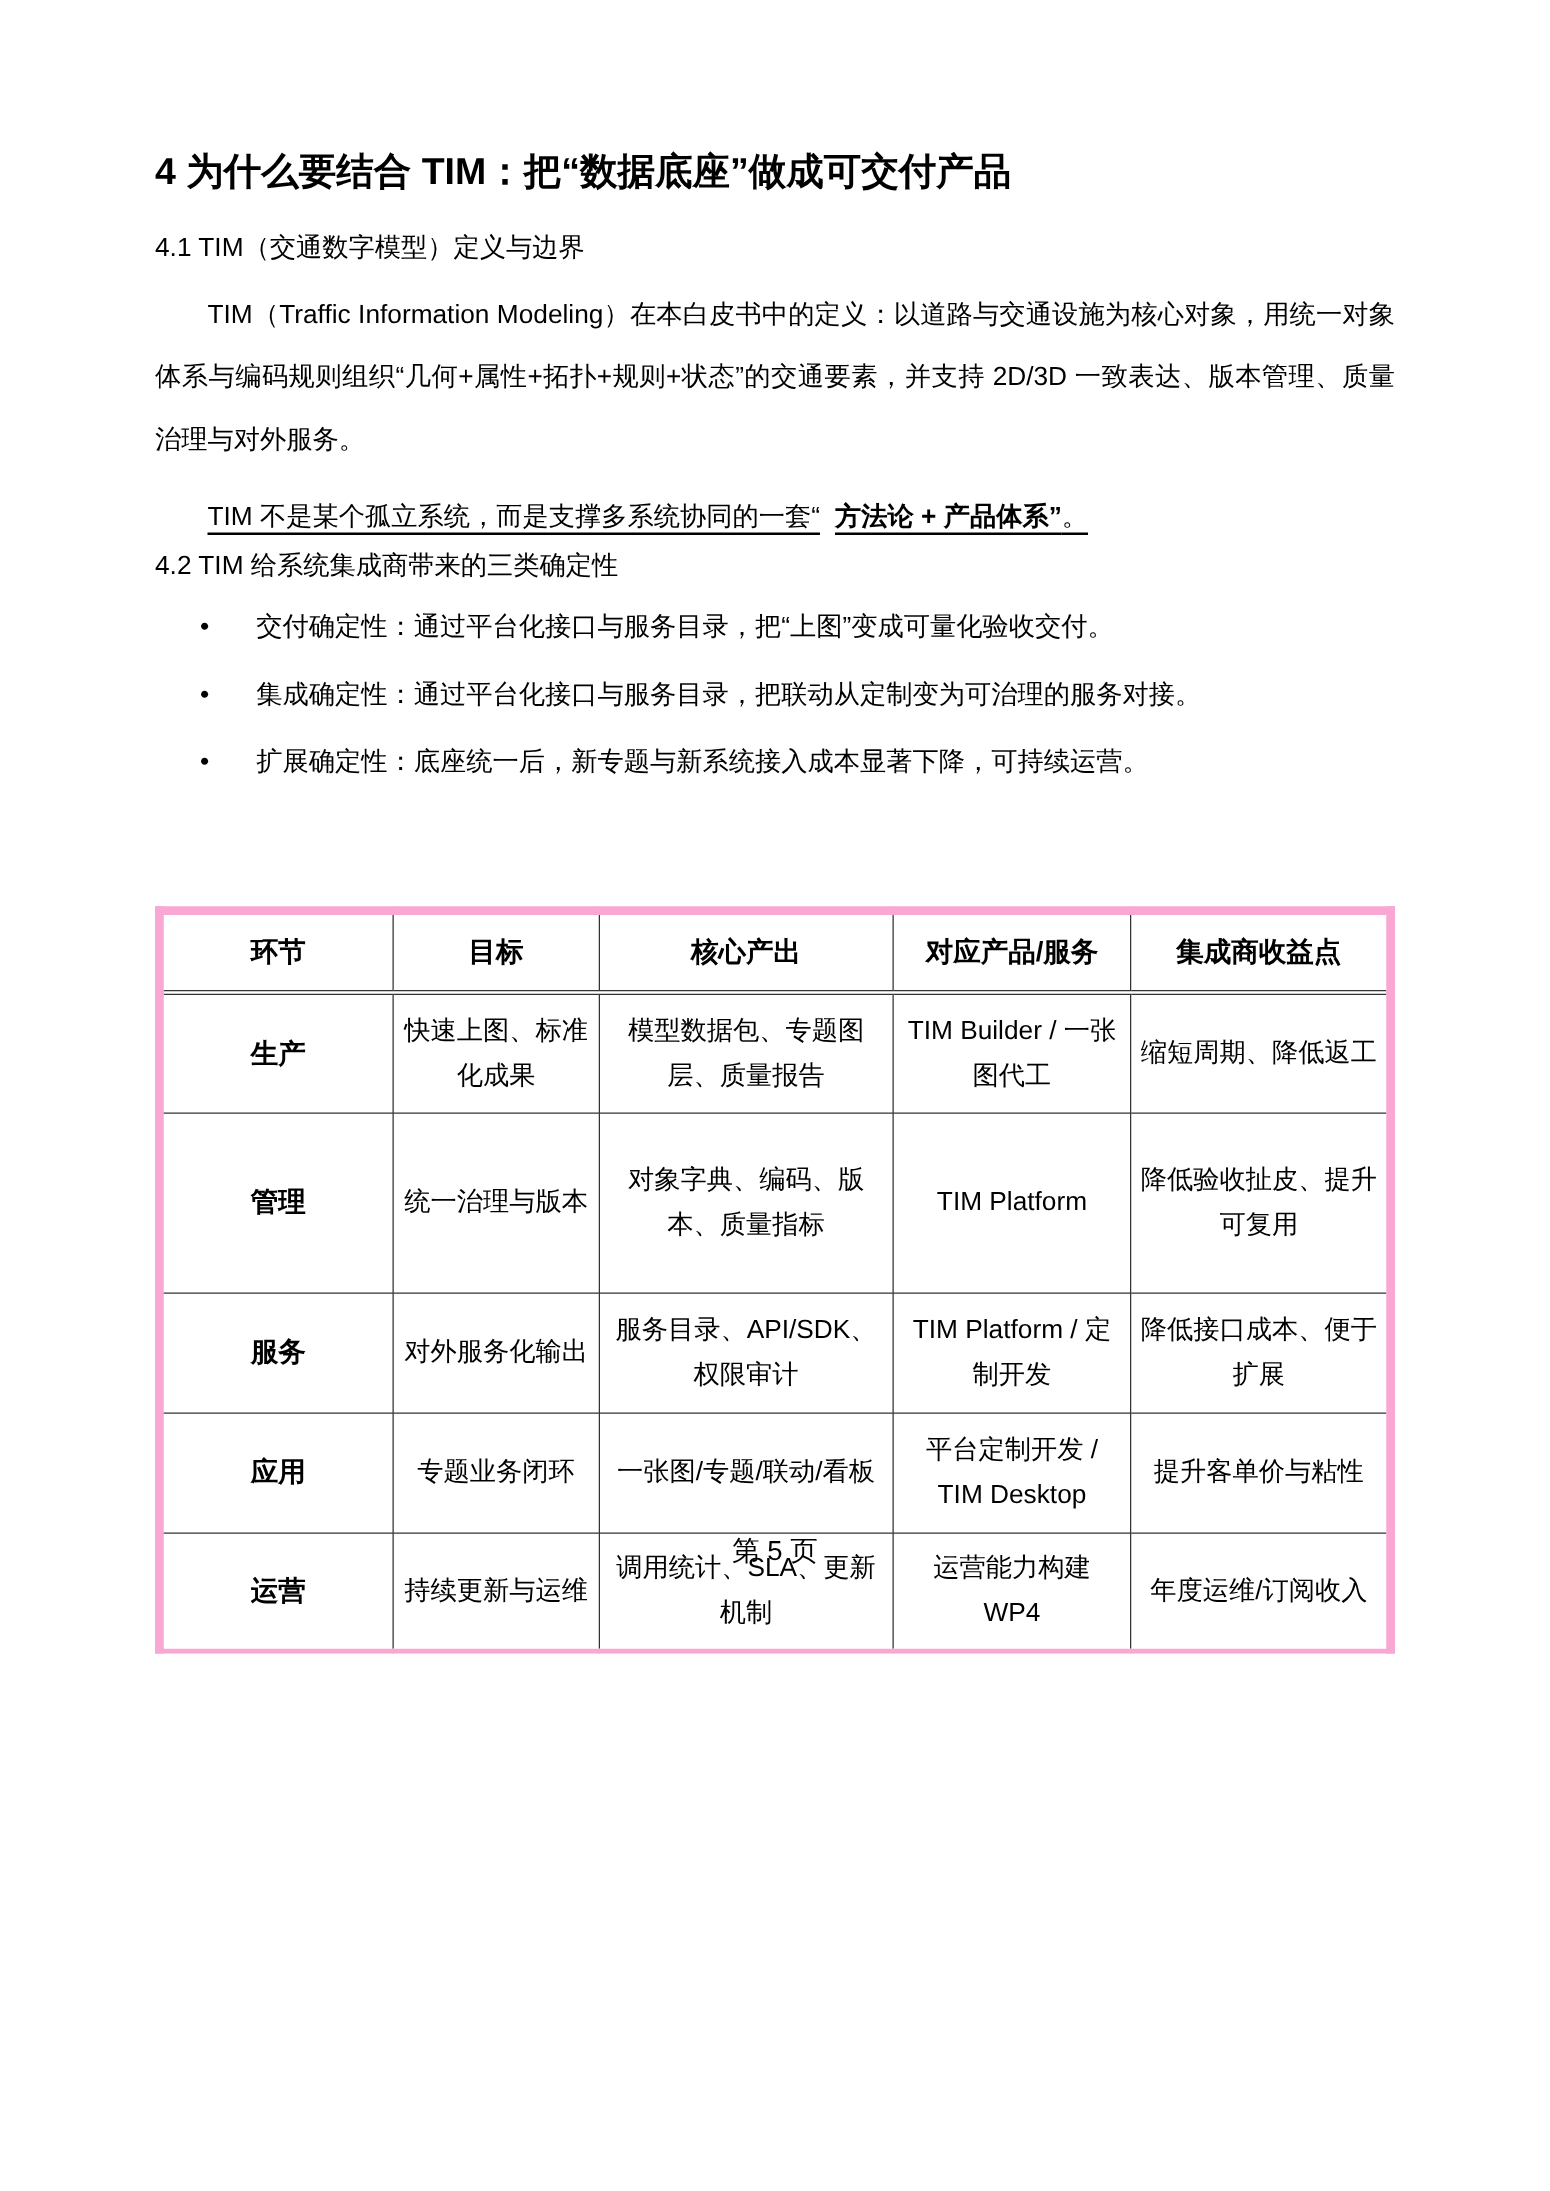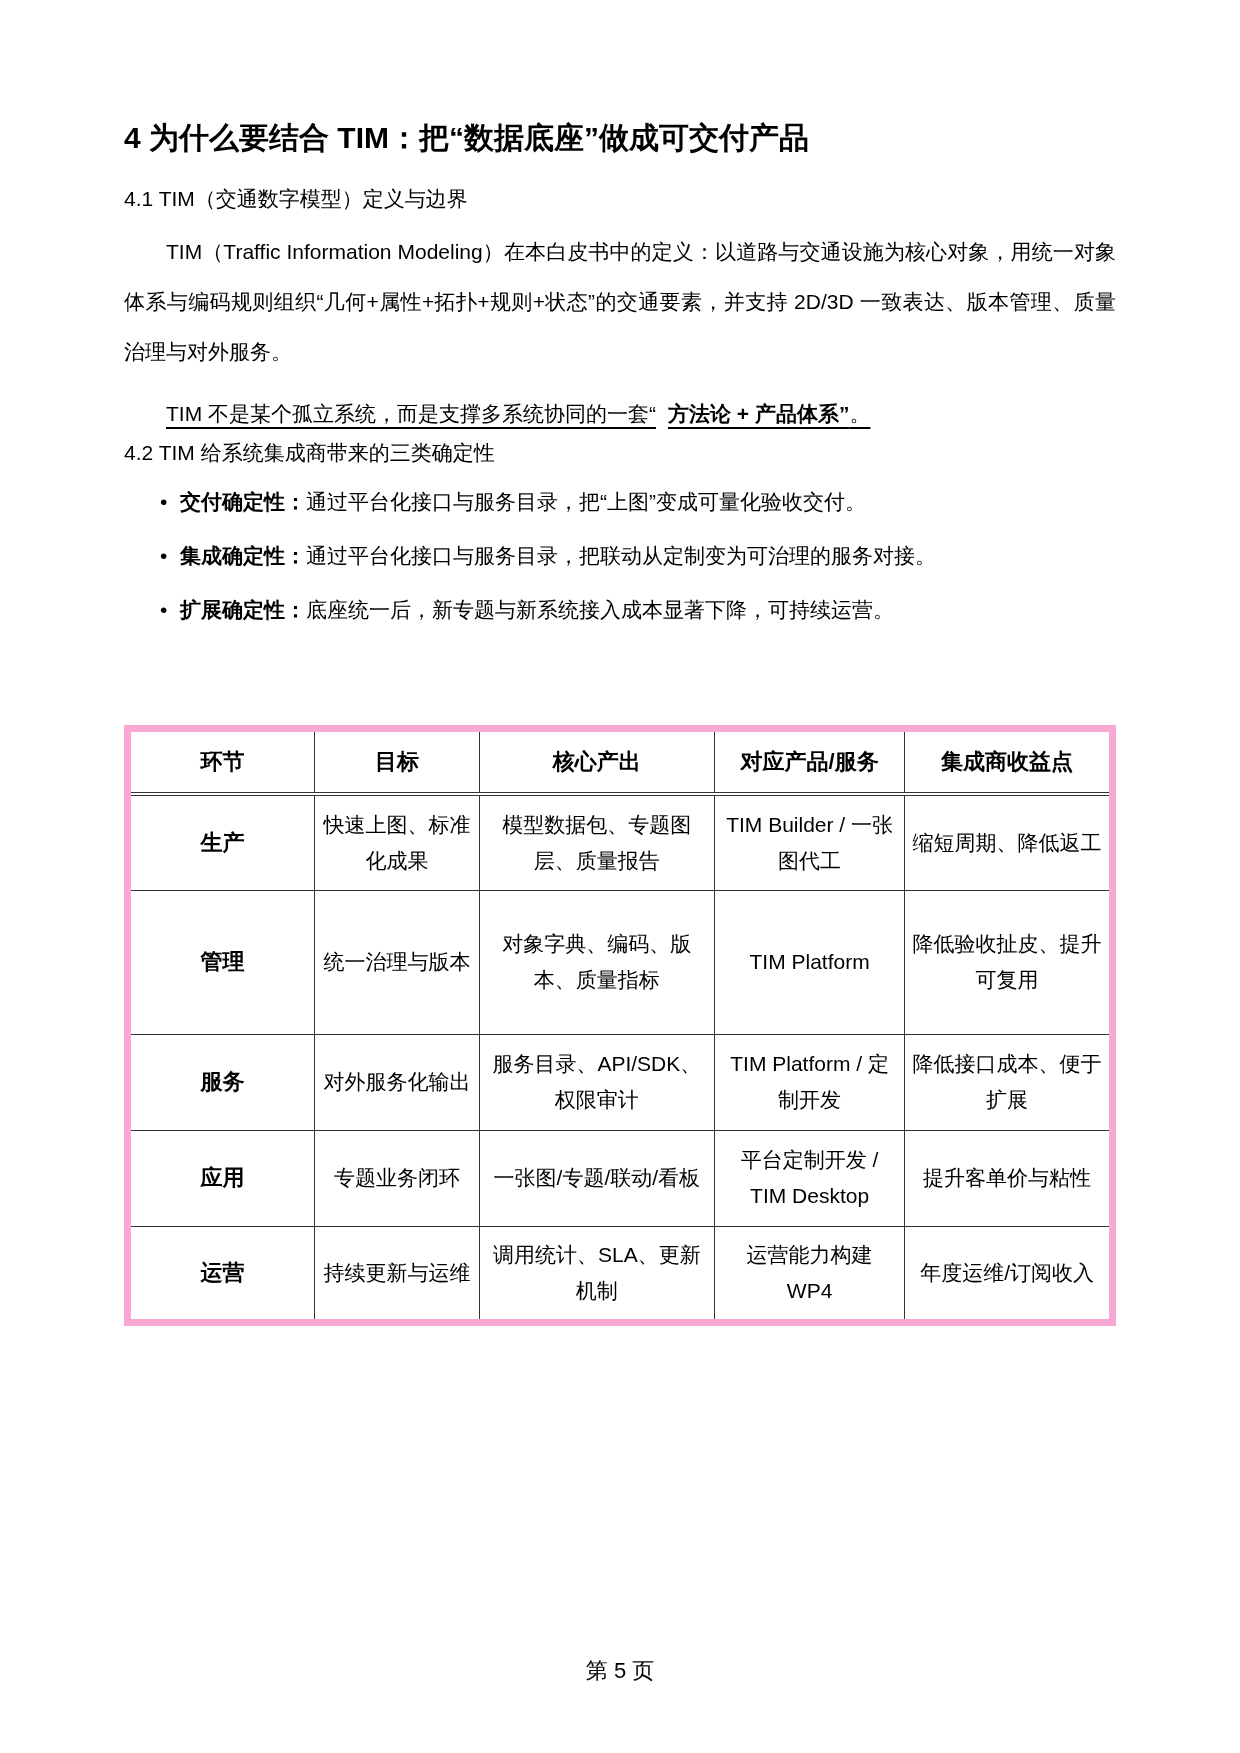--- a/index.html
+++ b/index.html
@@ -1,18 +1,18 @@
 <!DOCTYPE html>
 <html><head>
 <meta charset="utf-8">
 <style>
   html, body { margin: 0; padding: 0; background: #ffffff; }
   .page {
     width: 1240px;
-    height: 1753px;
+    height: 1323px;
     box-sizing: border-box;
     padding: 118px 124px 0 124px;
     position: relative;
     background: #ffffff;
     color: #000000;
     font-family: "Liberation Sans", sans-serif;
     overflow: hidden;
   }
   h1.chapter {
     font-size: 30px;
@@ -54,21 +54,21 @@
     position: relative;
     line-height: 54px;
     padding-left: 56px;
   }
   ul.bullets li::before {
     content: "\2022";
     position: absolute;
     left: 36px;
     top: 0;
   }
-  ul.bullets .b-label { font-weight: bold; }
+  ul.bullets .b-label { font-weight: normal; margin-left: 25px; }
   table.tim {
     width: 100%;
     border-collapse: collapse;
     table-layout: fixed;
     margin-top: 88px;
     border: 7px solid #f9a8d4;
   }
   table.tim th, table.tim td {
     border: 1px solid #333333;
     text-align: center;

